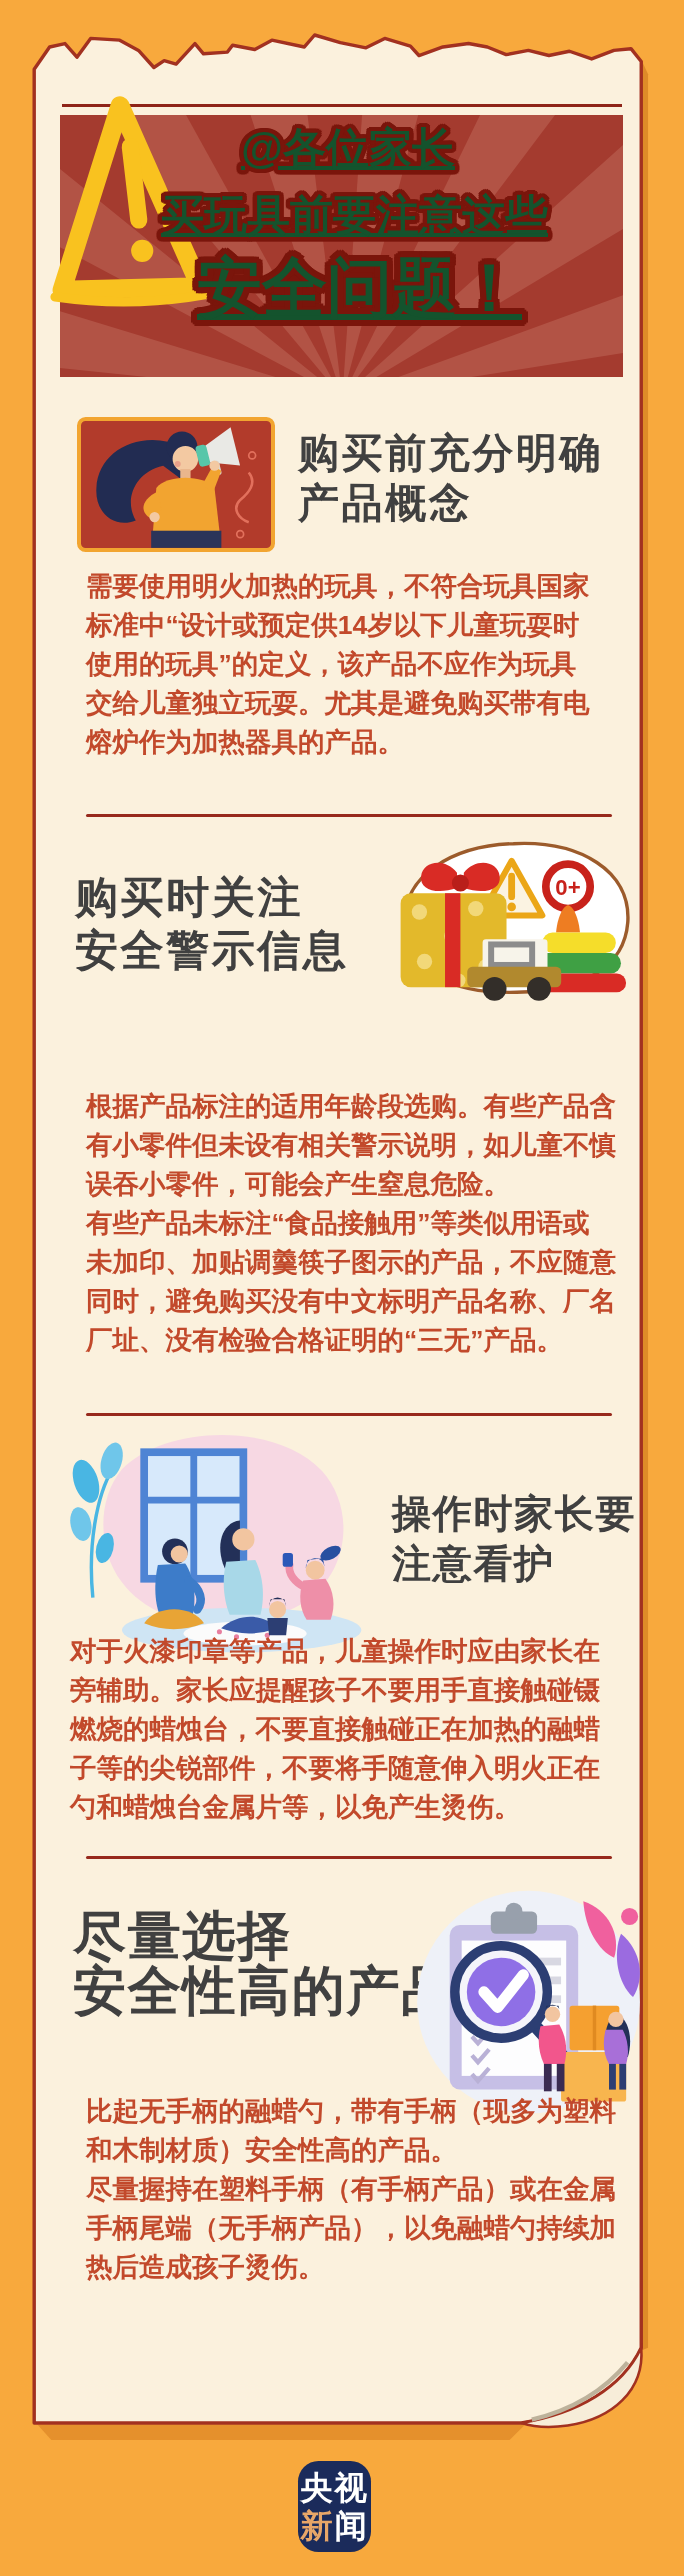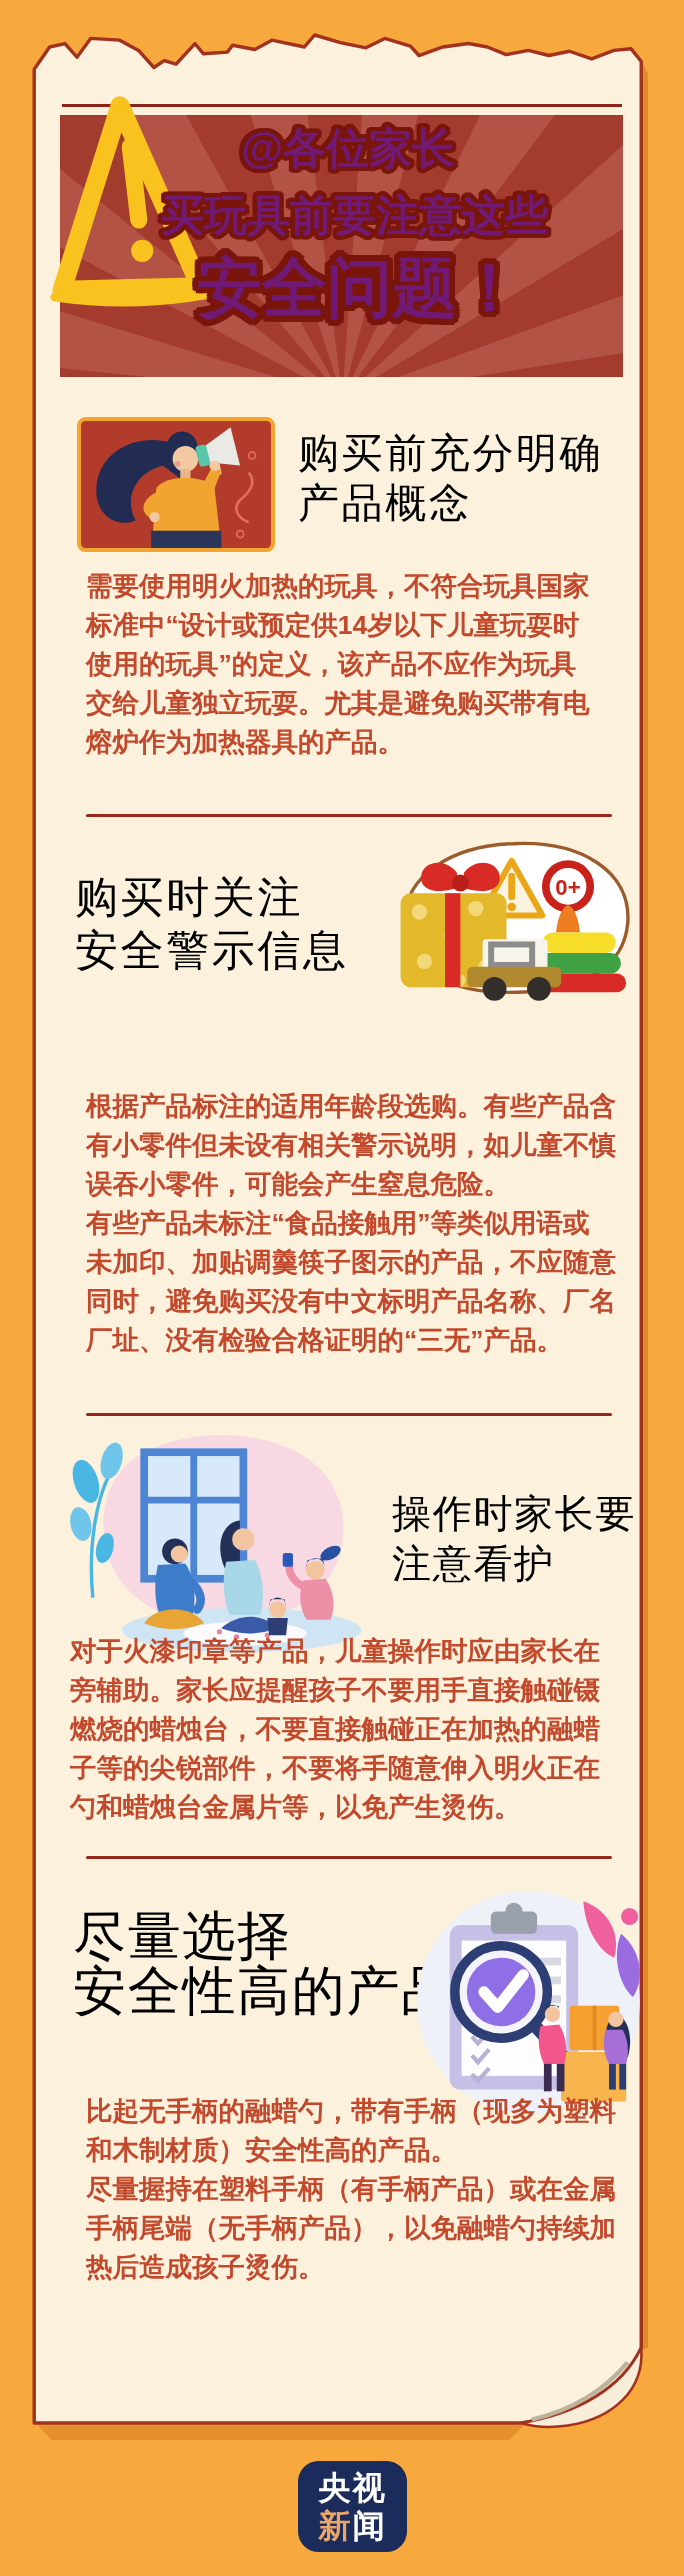--- a/index.html
+++ b/index.html
@@ -3,37 +3,37 @@
 <meta charset="utf-8">
 <style>
   html,body{margin:0;padding:0;background:#F8A93D;}
   .canvas{position:relative;width:684px;height:2576px;background:#F8A93D;overflow:hidden;
           font-family:"Liberation Sans","DejaVu Sans",sans-serif;}
   .abs{position:absolute;}
   svg{display:block;}
   
   .header-rule{position:absolute;left:62px;top:104px;width:560px;height:2.6px;background:#8E2418;}
   .header-box{position:absolute;left:60px;top:115px;width:563px;height:262px;background:#A43B2F;overflow:hidden;}
-  .h-text{position:absolute;font-weight:bold;color:#701a75;white-space:nowrap;line-height:1;}
+  .h-text{position:absolute;font-weight:bold;color:#14532d;white-space:nowrap;line-height:1;text-decoration:underline;}
   .ol-m{text-shadow:4.3px 0 #7A150B,-4.3px 0 #7A150B,0 4.3px #7A150B,0 -4.3px #7A150B,
         3.4px 3.4px #7A150B,-3.4px 3.4px #7A150B,3.4px -3.4px #7A150B,-3.4px -3.4px #7A150B,
         1.7px 4.3px #7A150B,-1.7px 4.3px #7A150B,1.7px -4.3px #7A150B,-1.7px -4.3px #7A150B,
         4.3px 1.7px #7A150B,-4.3px 1.7px #7A150B,4.3px -1.7px #7A150B,-4.3px -1.7px #7A150B;}
   .ol-l{text-shadow:6px 0 #7A150B,-6px 0 #7A150B,0 6px #7A150B,0 -6px #7A150B,
         4.3px 4.3px #7A150B,-4.3px 4.3px #7A150B,4.3px -4.3px #7A150B,-4.3px -4.3px #7A150B,
         2.6px 6px #7A150B,-2.6px 6px #7A150B,2.6px -6px #7A150B,-2.6px -6px #7A150B,
         6px 2.6px #7A150B,-6px 2.6px #7A150B,6px -2.6px #7A150B,-6px -2.6px #7A150B;}
   
-  .sec-title{position:absolute;font-weight:normal;color:#000000;white-space:nowrap;}
+  .sec-title{position:absolute;font-weight:bold;color:#404040;white-space:nowrap;}
   .sec-body{position:absolute;font-size:26.5px;line-height:39px;font-weight:bold;
             color:#C2492B;letter-spacing:0px;white-space:nowrap;}
   .divider{position:absolute;left:86px;width:526px;height:3.4px;background:#97291C;border-radius:1.7px;}
   .illus-frame{position:absolute;background:#B23B2B;border:4.3px solid #F2A530;border-radius:8.6px;overflow:hidden;}
   
-  .logo{position:absolute;left:298px;top:2461px;width:109px;height:91px;background:#1B2B5B;border-radius:20.5px;
+  .logo{position:absolute;left:298px;top:2461px;width:73px;height:91px;background:#1B2B5B;border-radius:20.5px;
         display:flex;flex-direction:column;align-items:center;justify-content:center;
         font-weight:bold;font-size:32.5px;line-height:38px;color:#FFFFFF;letter-spacing:1.7px;}
 </style>
 </head>
 <body>
 
 <div class="canvas">
 
   <svg class="abs" style="left:0;top:0;" width="684" height="2576" viewBox="0 0 800 3011">
 

